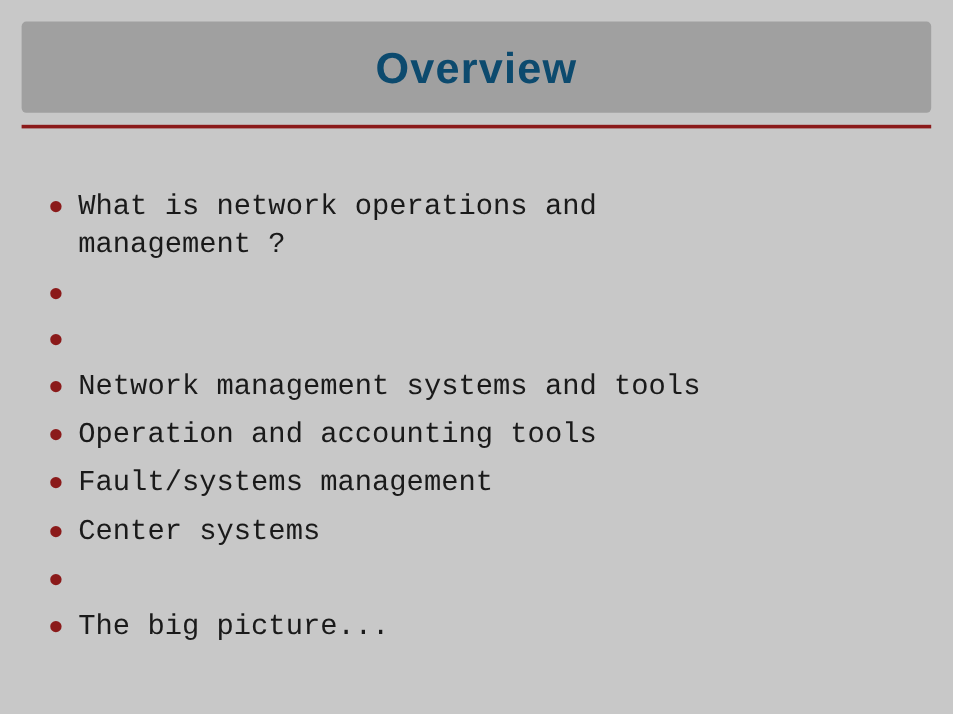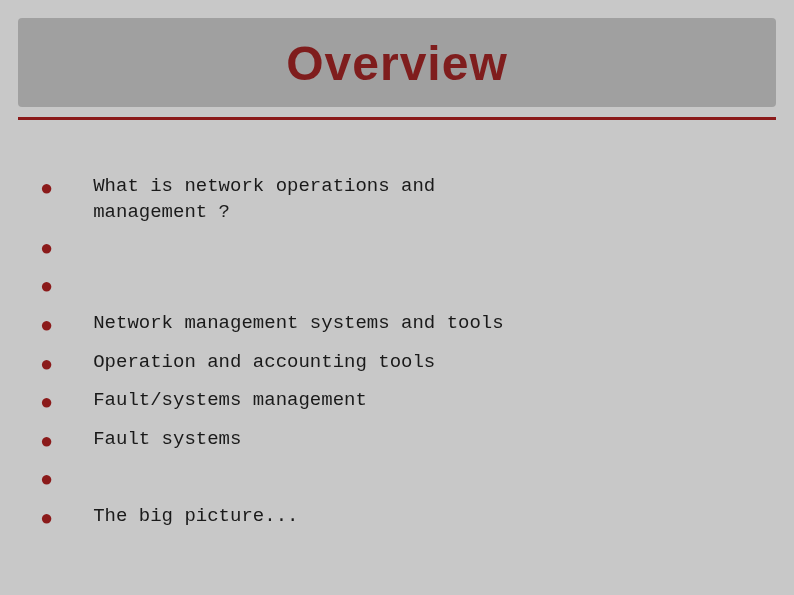--- a/index.html
+++ b/index.html
@@ -27,23 +27,23 @@
     .header {
       background-color: #a0a0a0;
       text-align: center;
       padding: 18px 20px 16px 20px;
       margin: 18px 18px 0 18px;
       border-radius: 4px;
     }
 
     .header-title {
       font-family: Arial, Helvetica, sans-serif;
-      font-size: 48px;
+      font-size: 36px;
       font-weight: bold;
-      color: #7f1d1d;
+      color: #0c4a6e;
       letter-spacing: 1px;
     }
 
     .divider {
       height: 3px;
       background-color: #8b1a1a;
       margin: 10px 18px 0 18px;
     }
 
     .content {
@@ -65,24 +65,23 @@
       color: #8b1a1a;
       font-size: 22px;
       margin-right: 12px;
       margin-top: 2px;
       flex-shrink: 0;
       line-height: 1.3;
     }
 
     .bullet-text {
       font-family: 'Courier New', Courier, monospace;
-      font-size: 19px;
+      font-size: 24px;
       color: #1a1a1a;
       line-height: 1.35;
-      margin-left: 28px;
     }
   </style>
 </head>
 <body>
 
 <div class="slide">
   <div class="header">
     <span class="header-title">Overview</span>
   </div>
   <div class="divider"></div>
@@ -104,21 +103,21 @@
       <div class="bullet-item">
         <span class="bullet">●</span>
         <span class="bullet-text">Operation and accounting tools</span>
       </div>
       <div class="bullet-item">
         <span class="bullet">●</span>
         <span class="bullet-text">Fault/systems management</span>
       </div>
       <div class="bullet-item">
         <span class="bullet">●</span>
-        <span class="bullet-text">Fault systems</span>
+        <span class="bullet-text">Center systems</span>
       </div>
       <div class="bullet-item">
         <span class="bullet">●</span>
       </div>
       <div class="bullet-item">
         <span class="bullet">●</span>
         <span class="bullet-text">The big picture...</span>
       </div>
     </div>
 </div>

